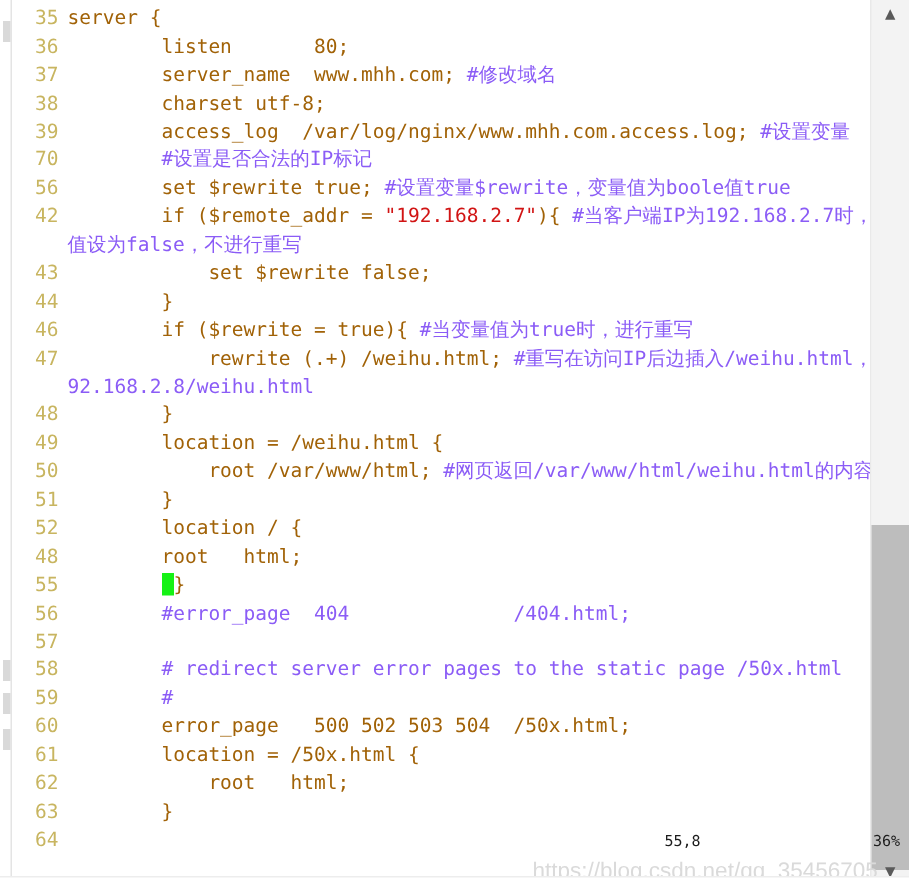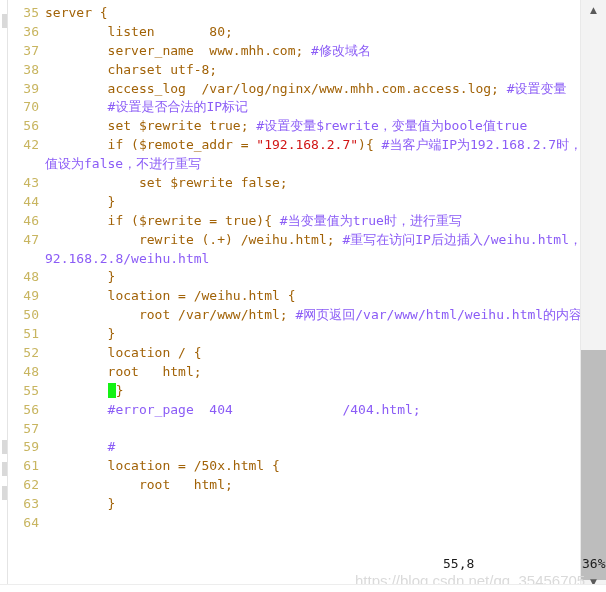--- a/index.html
+++ b/index.html
@@ -138,21 +138,21 @@
     height: 230px;
   }
 
   
   .statusline {
     position: absolute;
     left: 9px;
     bottom: 18px;
     width: 571px;
     height: 18px;
-    font-size: 13px;
+    font-size: 10px;
     color: #1c1c1c;
     font-family: "DejaVu Sans Mono", monospace;
   }
   .status-pos {
     position: absolute;
     left: 434px;
     top: 0;
     white-space: pre;
   }
   .status-pct {
@@ -215,21 +215,23 @@
         <div class="row wrap"><span class="lineno"></span><span class="codetext"><span class="cmt">92.168.2.8/weihu.html</span></span></div>
         <div class="row"><span class="lineno">48</span><span class="codetext"><span class="plain">        }</span></span></div>
         <div class="row"><span class="lineno">49</span><span class="codetext"><span class="plain">        location = /weihu.html {</span></span></div>
         <div class="row"><span class="lineno">50</span><span class="codetext"><span class="plain">            root /var/www/html; </span><span class="cmt">#网页返回/var/www/html/weihu.html的内容</span></span></div>
         <div class="row"><span class="lineno">51</span><span class="codetext"><span class="plain">        }</span></span></div>
         <div class="row"><span class="lineno">52</span><span class="codetext"><span class="plain">        location / {</span></span></div>
         <div class="row"><span class="lineno">48</span><span class="codetext"><span class="plain">        root   html;</span></span></div>
         <div class="row"><span class="lineno">55</span><span class="codetext"><span class="plain">        </span><span class="cursor"></span><span class="plain">}</span></span></div>
         <div class="row"><span class="lineno">56</span><span class="codetext"><span class="cmt">        #error_page  404              /404.html;</span></span></div>
         <div class="row"><span class="lineno">57</span><span class="codetext"><span class="plain"></span></span></div>
+        <div class="row"><span class="lineno">58</span><span class="codetext"><span class="cmt">        # redirect server error pages to the static page /50x.html</span></span></div>
         <div class="row"><span class="lineno">59</span><span class="codetext"><span class="cmt">        #</span></span></div>
+        <div class="row"><span class="lineno">60</span><span class="codetext"><span class="plain">        error_page   500 502 503 504  /50x.html;</span></span></div>
         <div class="row"><span class="lineno">61</span><span class="codetext"><span class="plain">        location = /50x.html {</span></span></div>
         <div class="row"><span class="lineno">62</span><span class="codetext"><span class="plain">            root   html;</span></span></div>
         <div class="row"><span class="lineno">63</span><span class="codetext"><span class="plain">        }</span></span></div>
         <div class="row"><span class="lineno">64</span><span class="codetext"><span class="plain"></span></span></div>
       </div>
   </div>
 
   <div class="scrollbar">
     <div class="sb-arrow up">▲</div>
     <div class="sb-track">

